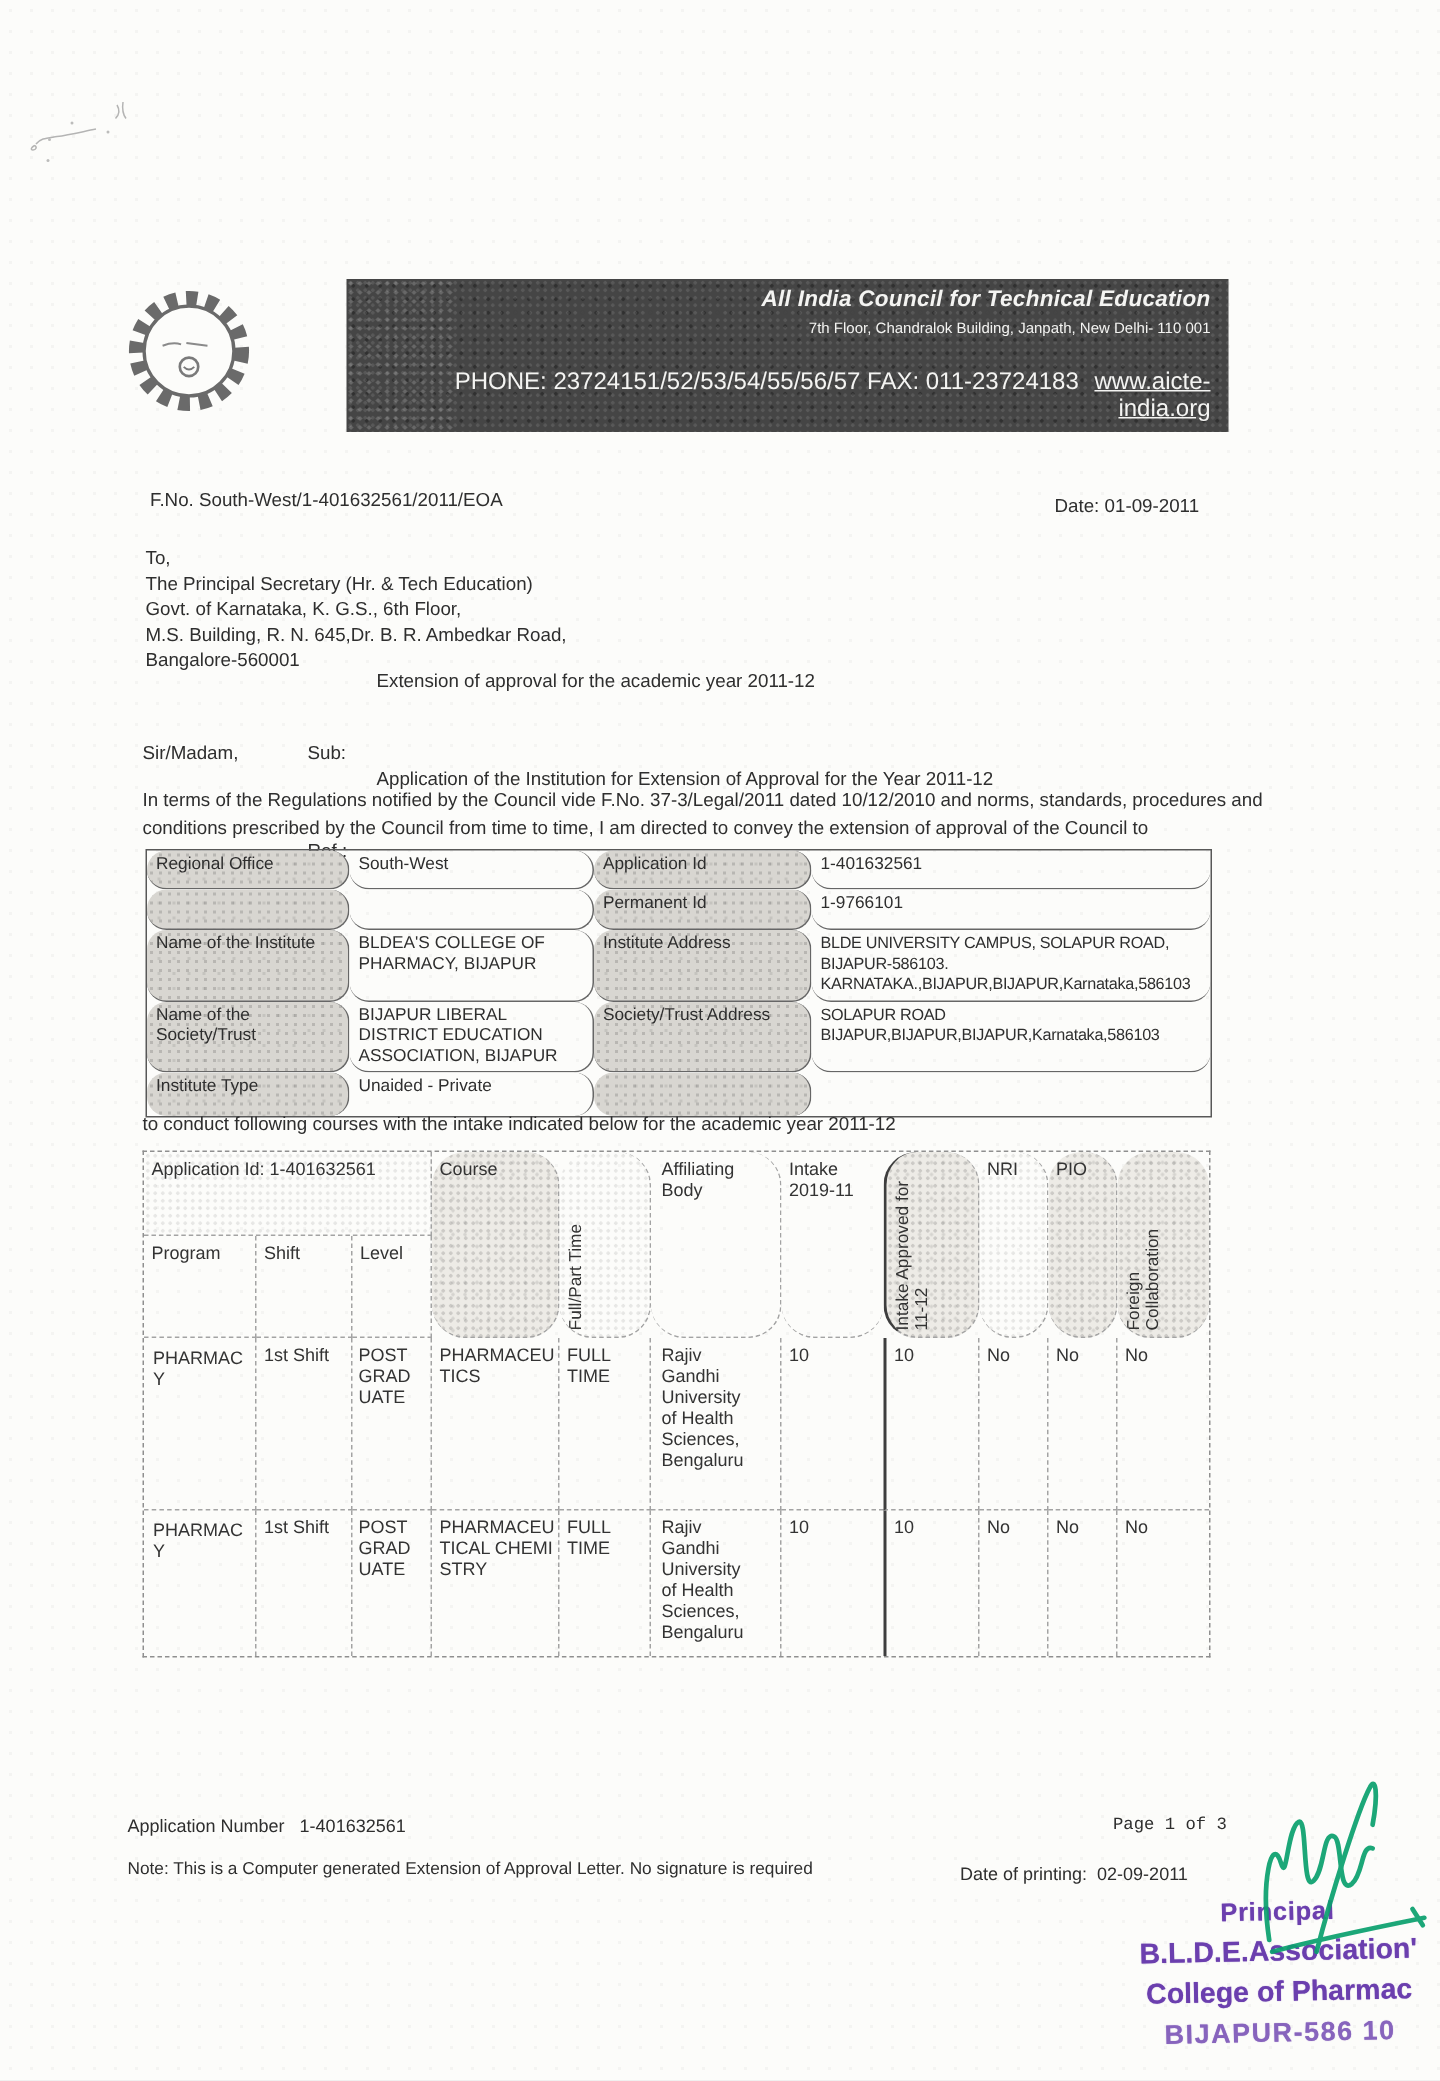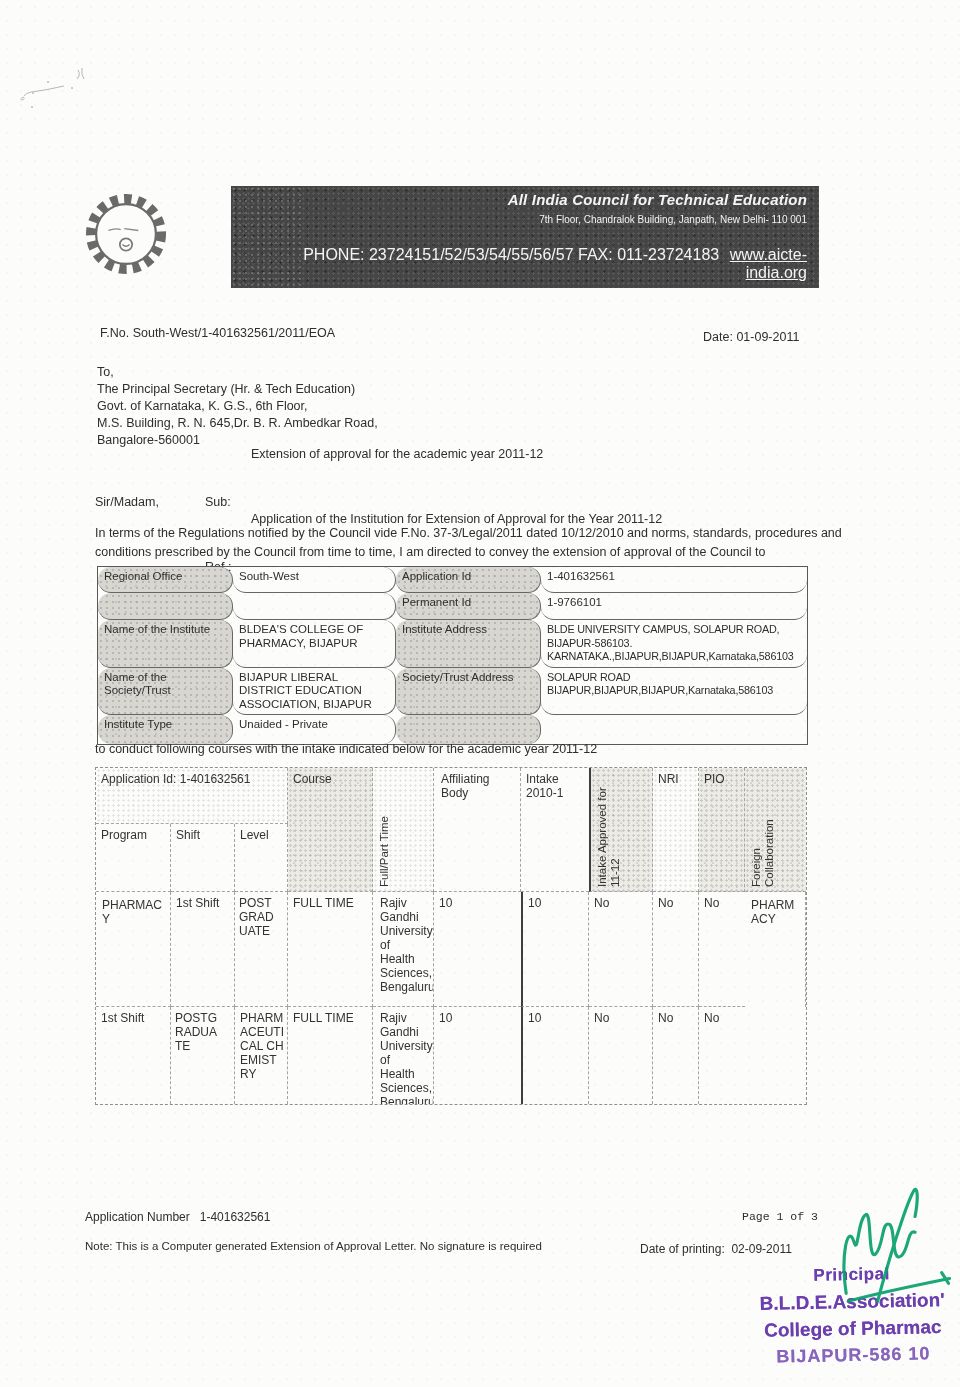--- a/index.html
+++ b/index.html
@@ -68,21 +68,21 @@
   
   .crs-table{
     left:95px;top:767px;width:710px;display:grid;
     grid-template-columns:75px 64px 53px 85px 61px 87px 68px 64px 46px 46px 61px;
     grid-template-rows:56px 68px 115px 97px;
     border:1px dashed #8f8f8f;font-size:12px;line-height:14px;color:#333;
   }
   .crs-table .cell{border-right:1px dashed #a3a3a3;border-bottom:1px dashed #a3a3a3;padding:4px 5px;box-sizing:border-box;overflow:hidden;}
   .crs-table .noR{border-right:none;}
   .crs-table .noB{border-bottom:none;}
-  .crs-table .hdr2{grid-row:1/3;}
+  .crs-table .hdr2{grid-row:1/3;border-radius:22px;}
   .crs-table .appid{grid-column:1/4;grid-row:1;}
   .crs-table .strongL{border-left:2px solid #3e3e3e;}
   .noise1{
     background-image:radial-gradient(rgba(80,80,80,.12) 1px, transparent 1.2px);
     background-size:5px 5px;
   }
   .noise2{
     background-color:#edebe6;
     background-image:
       radial-gradient(rgba(70,70,70,.20) 1px, transparent 1.2px),
@@ -208,36 +208,37 @@
   <div class="abs intro2 t12">to conduct following courses with the intake indicated below for the academic year 2011-12</div>
 
   <div class="abs crs-table">
 
     <div class="cell appid noise1">Application Id: 1-401632561</div>
     <div class="cell hdr2 noise2 crs">Course</div>
     <div class="cell hdr2 vertcell noise1">
       <span class="vert">Full/Part Time</span>
     </div>
     <div class="cell hdr2 affil">Affiliating Body</div>
-    <div class="cell hdr2 noR">Intake 2010-1</div>
+    <div class="cell hdr2 noR">Intake 2019-11</div>
     <div class="cell hdr2 vertcell strongL noise2">
       <span class="vert">Intake Approved for 11-12</span>
     </div>
     <div class="cell hdr2 noise1">NRI</div>
     <div class="cell hdr2 noise2">PIO</div>
     <div class="cell hdr2 noR vertcell noise2">
       <span class="vert">Foreign Collaboration</span>
     </div>
     <div class="cell">Program</div>
     <div class="cell">Shift</div>
     <div class="cell">Level</div>
 
     <div class="cell ba prog">PHARMACY</div>
     <div class="cell">1st Shift</div>
     <div class="cell ba lvl">POSTGRADUATE</div>
+    <div class="cell ba crs">PHARMACEUTICS</div>
     <div class="cell">FULL TIME</div>
     <div class="cell affil">Rajiv Gandhi University of Health Sciences, Bengaluru</div>
     <div class="cell noR">10</div>
     <div class="cell strongL">10</div>
     <div class="cell">No</div>
     <div class="cell">No</div>
     <div class="cell noR">No</div>
 
     <div class="cell ba prog noB">PHARMACY</div>
     <div class="cell noB">1st Shift</div>

